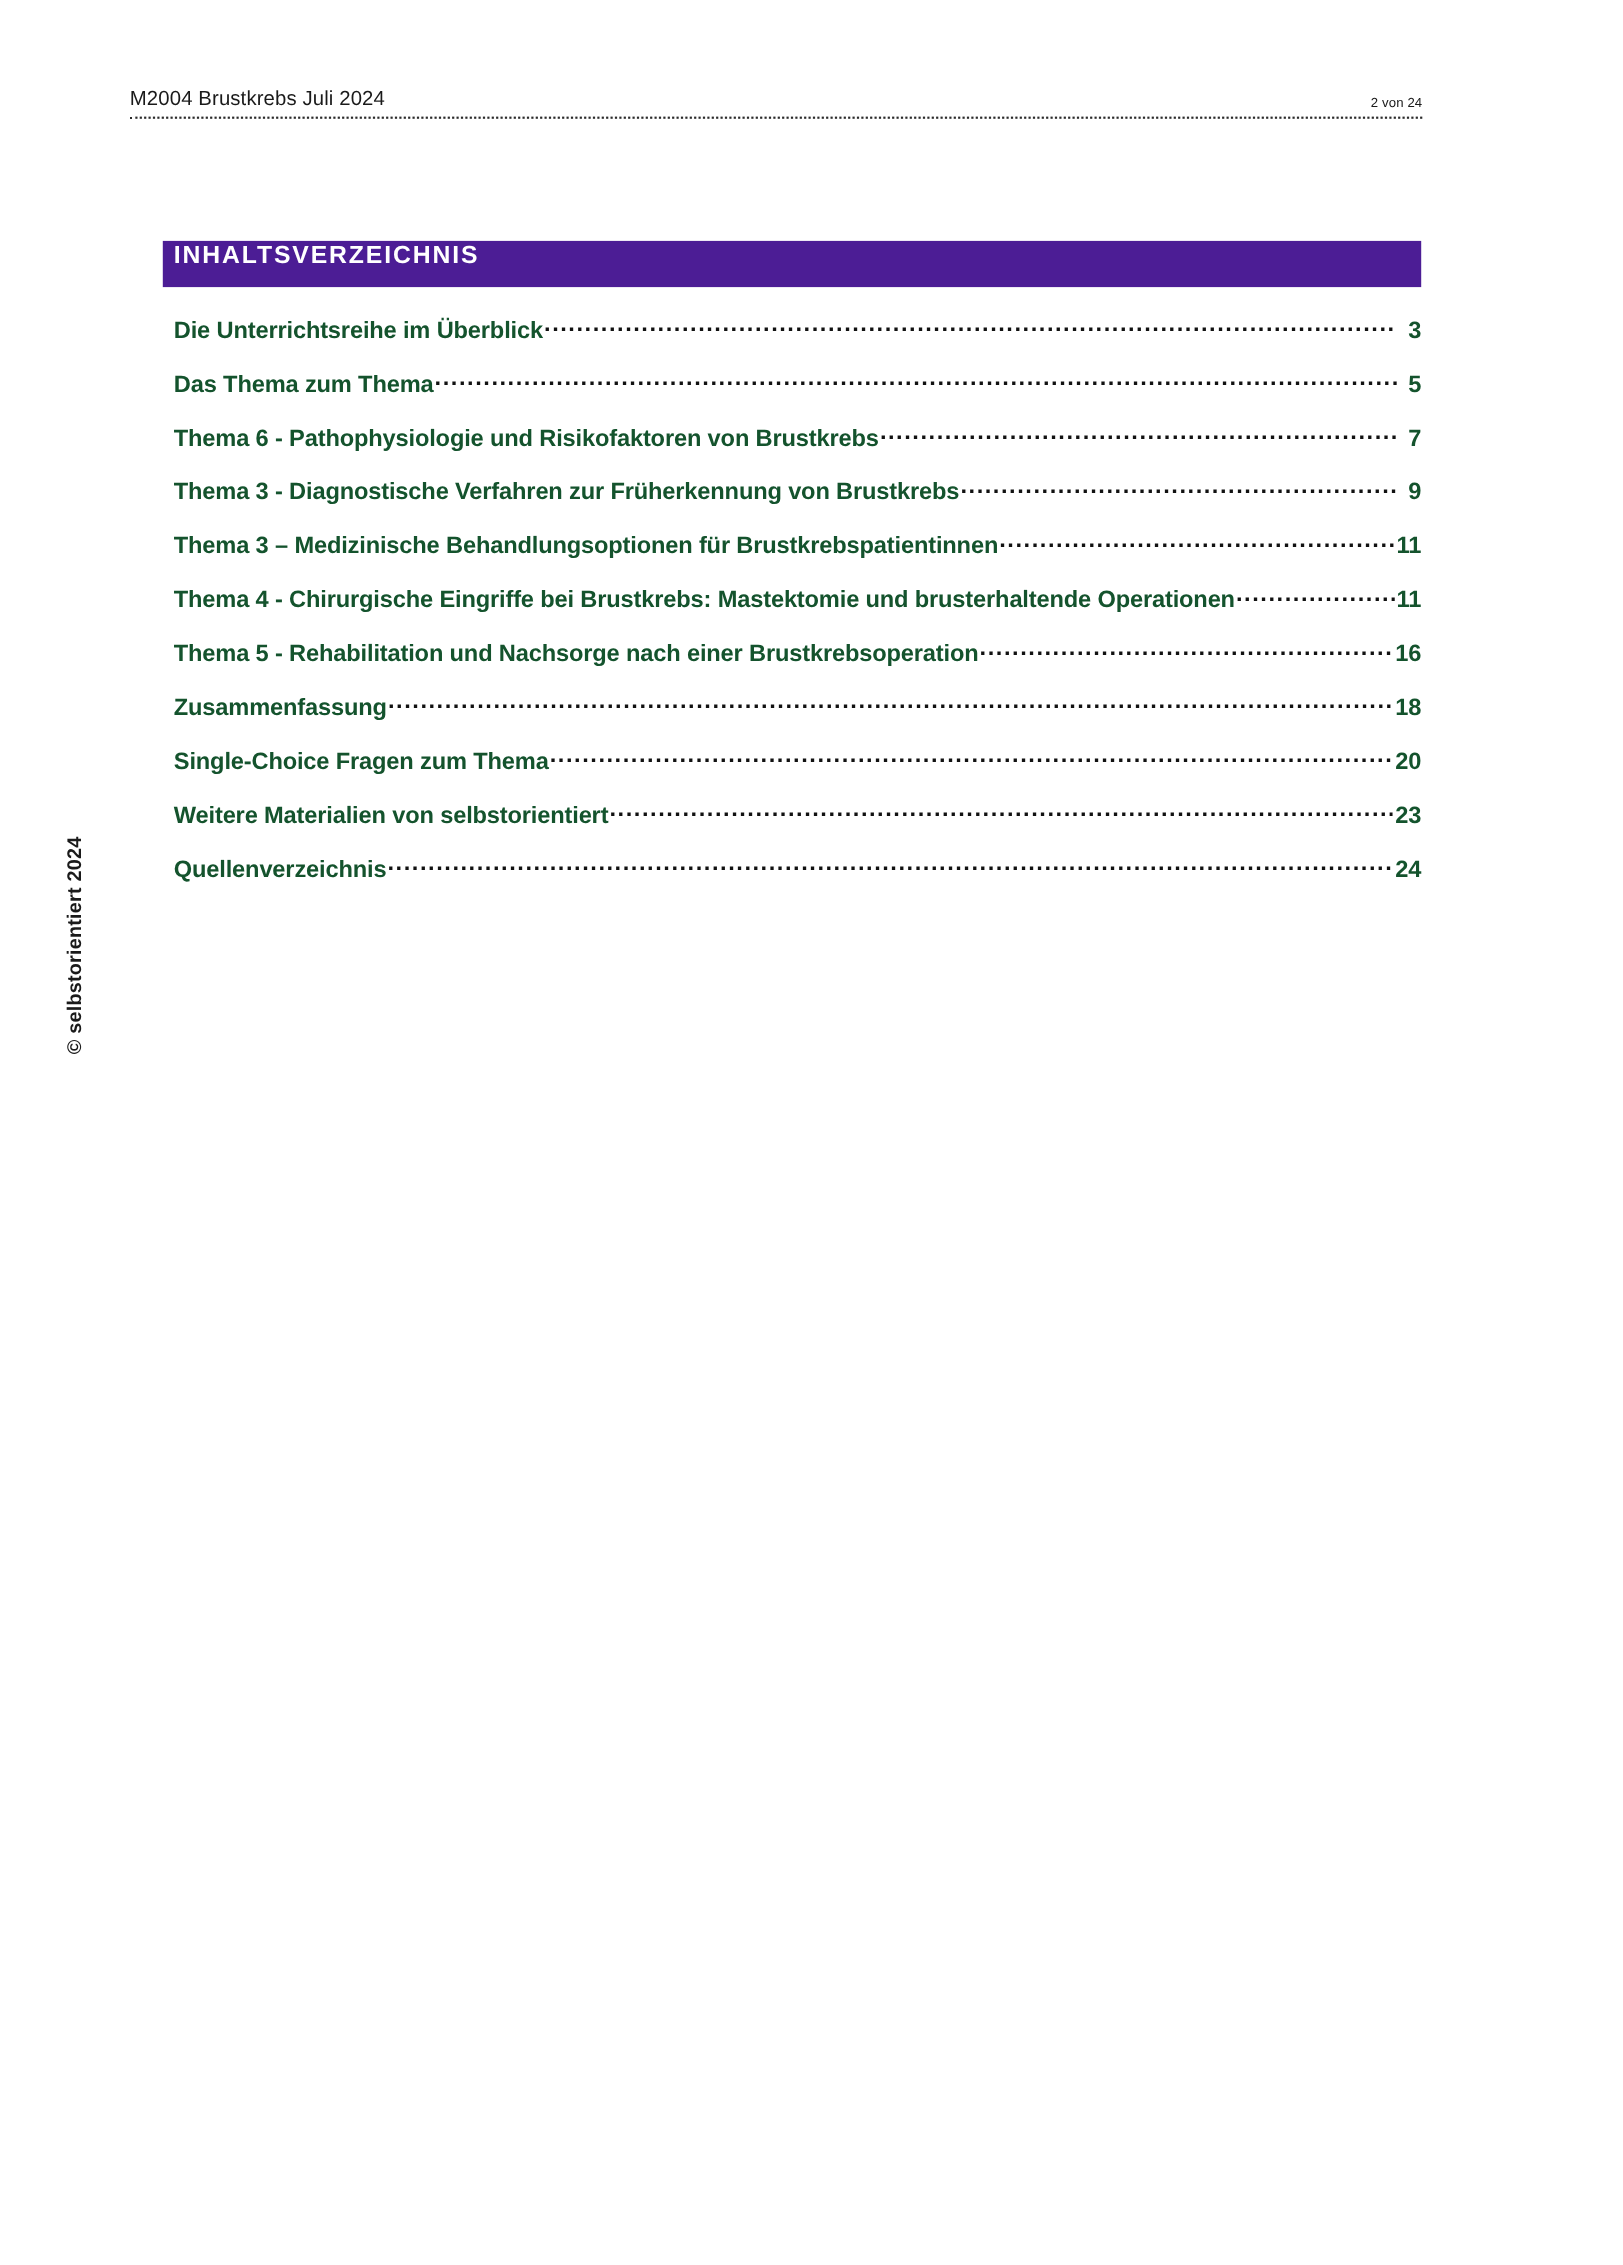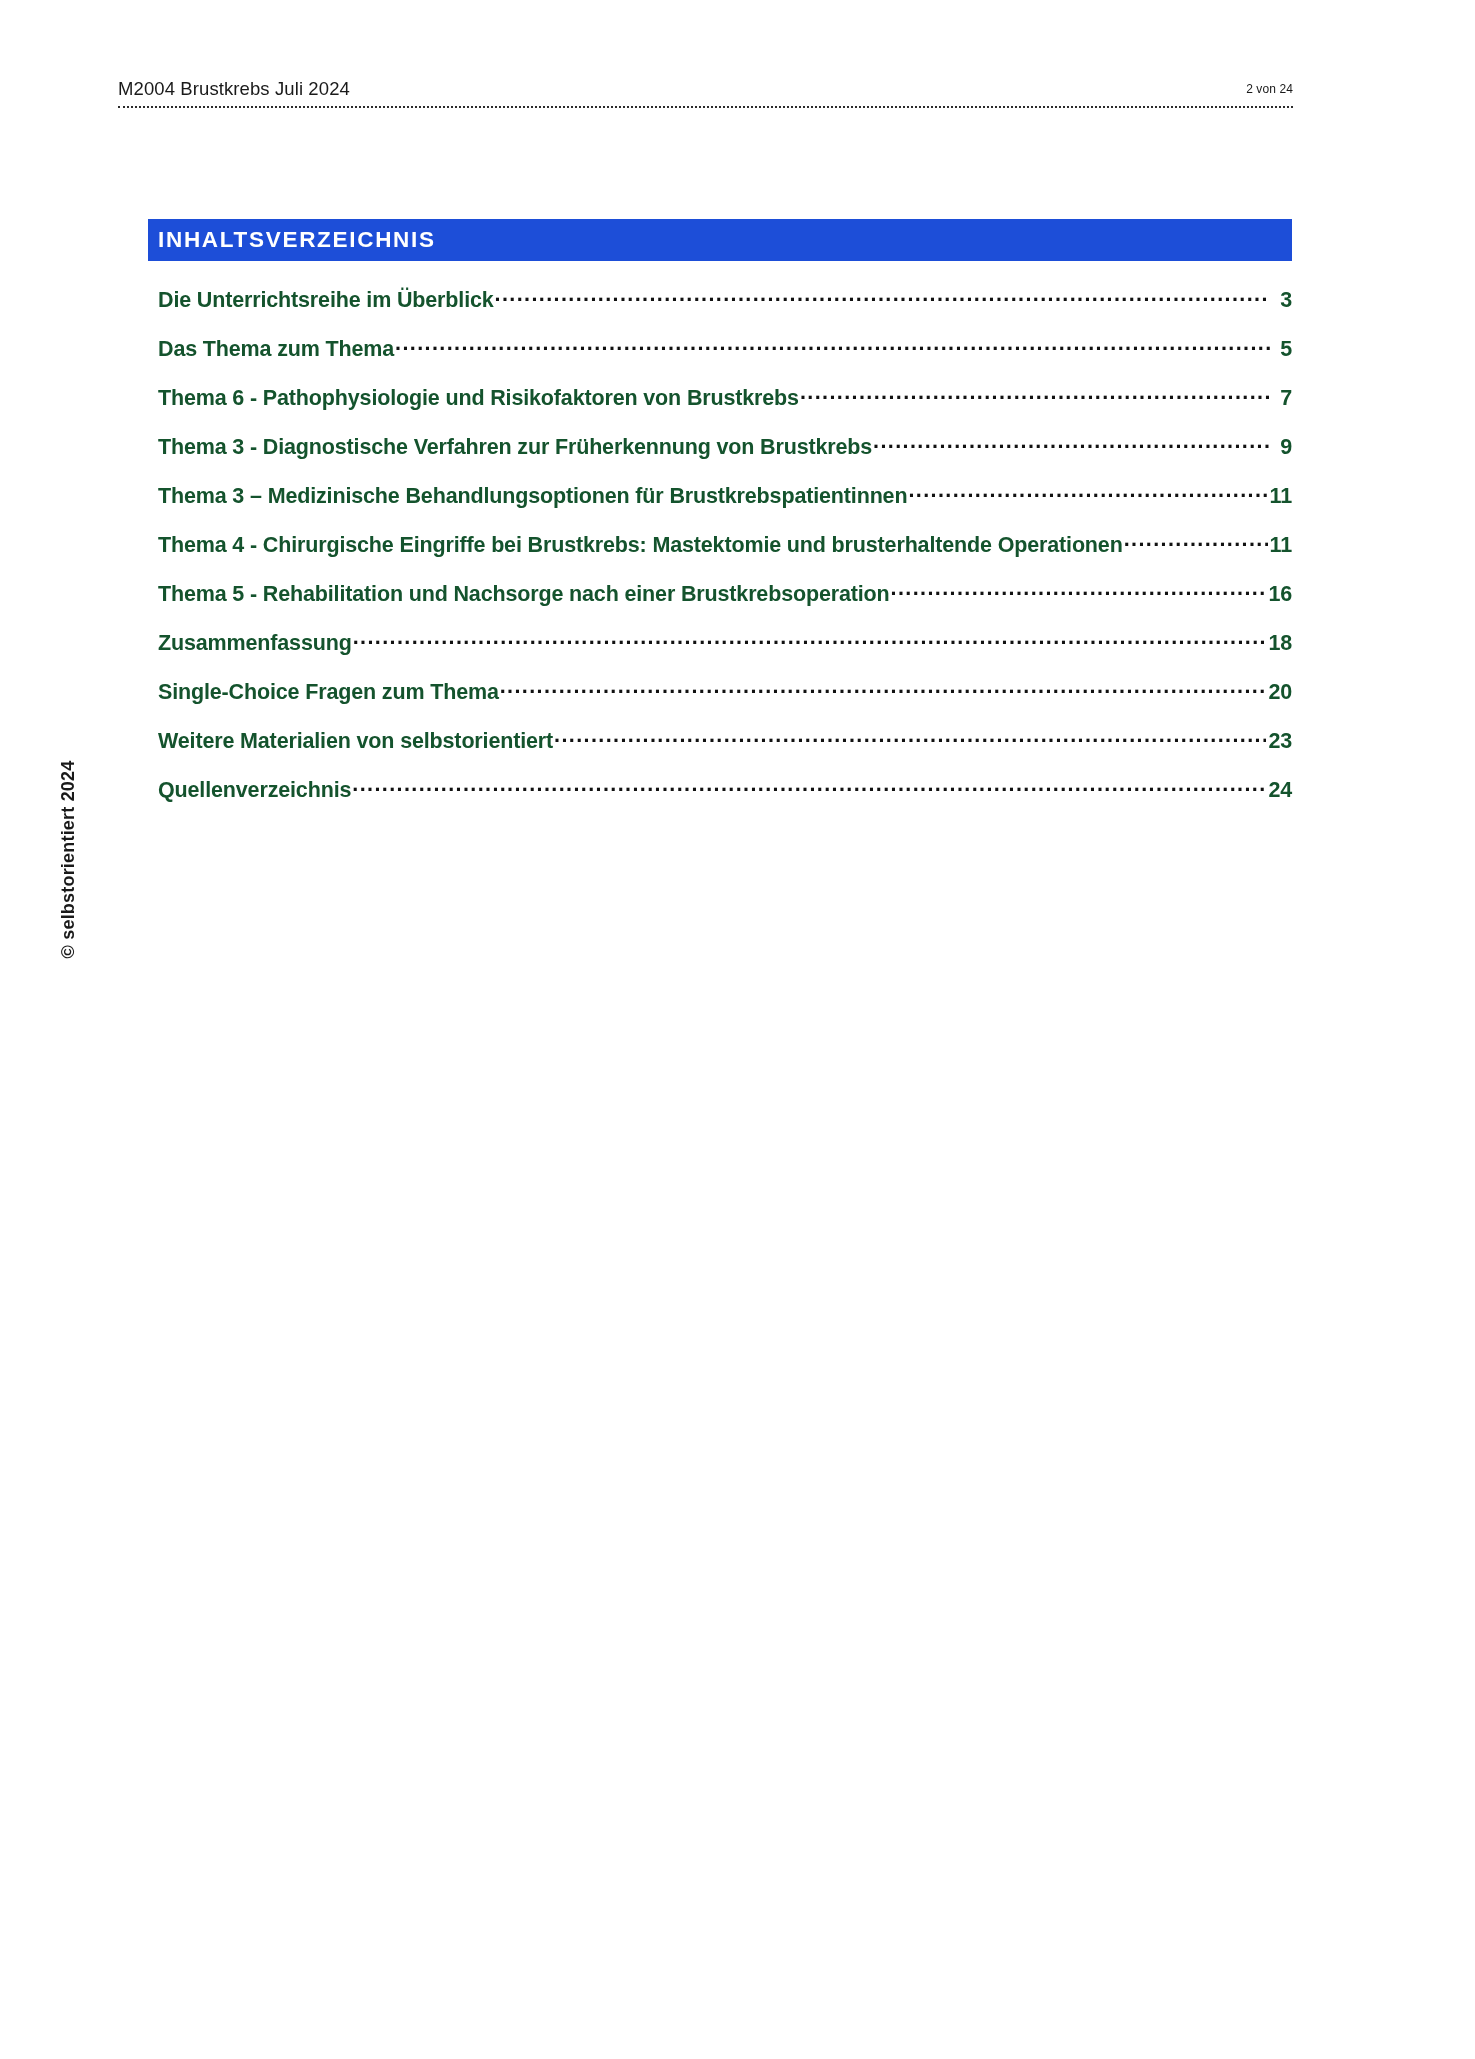--- a/index.html
+++ b/index.html
@@ -16,21 +16,21 @@
     overflow: hidden;
   }
 
   
   .doc-header {
     position: absolute;
     left: 118px;
     top: 78px;
     width: 1175px;
     display: flex;
-    align-items: center;
+    align-items: flex-end;
     justify-content: space-between;
     padding-bottom: 6px;
     border-bottom: 2px dotted #2b2b2b;
     box-sizing: border-box;
   }
   .doc-header .hdr-left {
     font-size: 18.5px;
     color: #1a1a1a;
     letter-spacing: 0.1px;
     white-space: nowrap;
@@ -58,23 +58,22 @@
     white-space: nowrap;
   }
 
   
   .section-banner {
     position: absolute;
     left: 148px;
     top: 219px;
     width: 1144px;
     height: 42px;
-    background: #1d4ed8;
+    background: #4c1d95;
     display: flex;
-    align-items: center;
     box-sizing: border-box;
   }
   .section-banner .banner-label {
     color: #ffffff;
     font-size: 22.5px;
     font-weight: 700;
     letter-spacing: 1.7px;
     padding-left: 10px;
     white-space: nowrap;
   }

